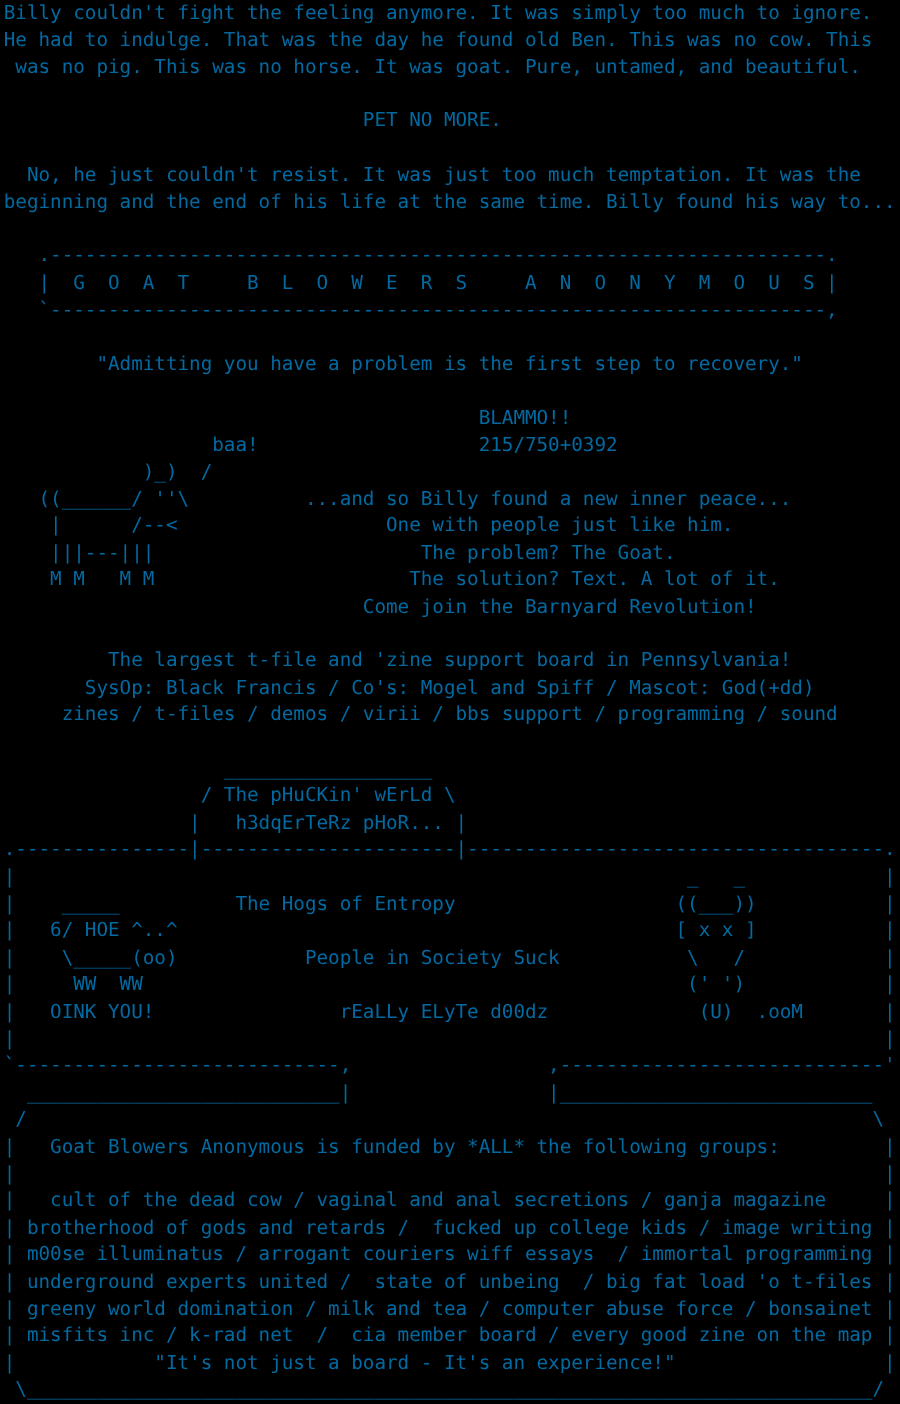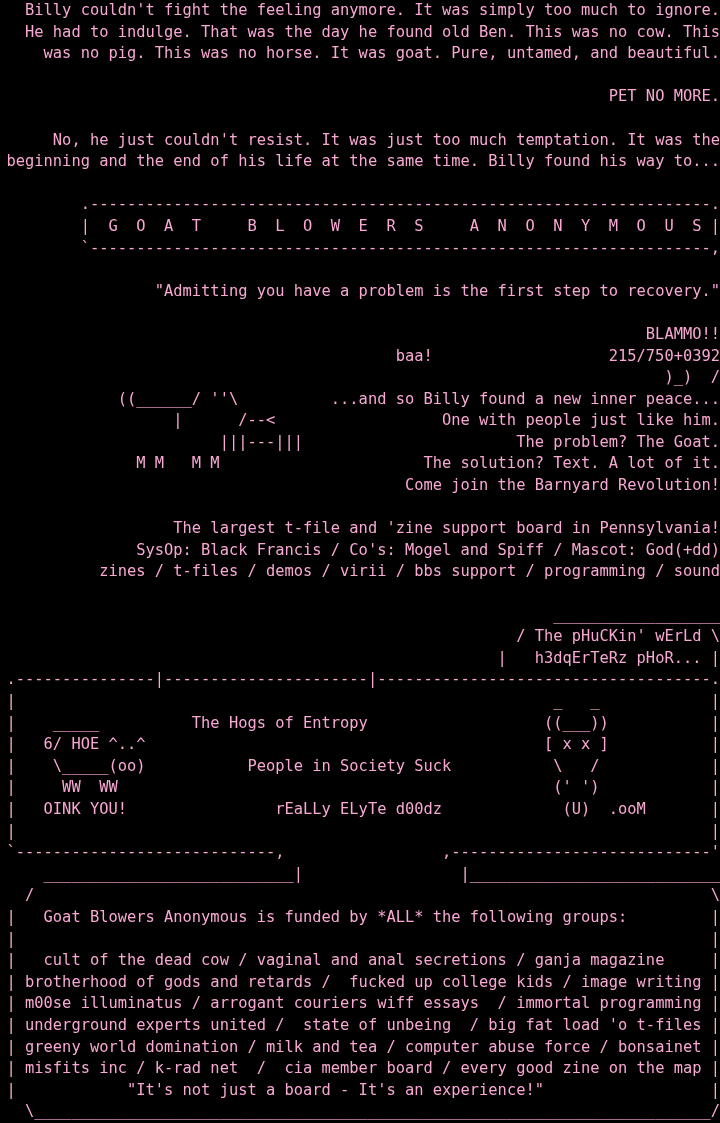--- a/index.html
+++ b/index.html
@@ -9,24 +9,23 @@
   }
   body {
     width: 720px;
     height: 1123px;
     overflow: hidden;
   }
   .screen {
     font-family: "DejaVu Sans Mono", "Liberation Mono", monospace;
     font-size: 15.4px;
     line-height: 21.6px;
-    color: #f9a8d4;
+    color: #0369a1;
     white-space: pre;
     padding-left: 3px;
-    text-align: right;
   }
   .section { display: block; }
   .line {
     height: 21.6px;
     white-space: pre;
   }
 </style>
 </head>
 <body>
 

